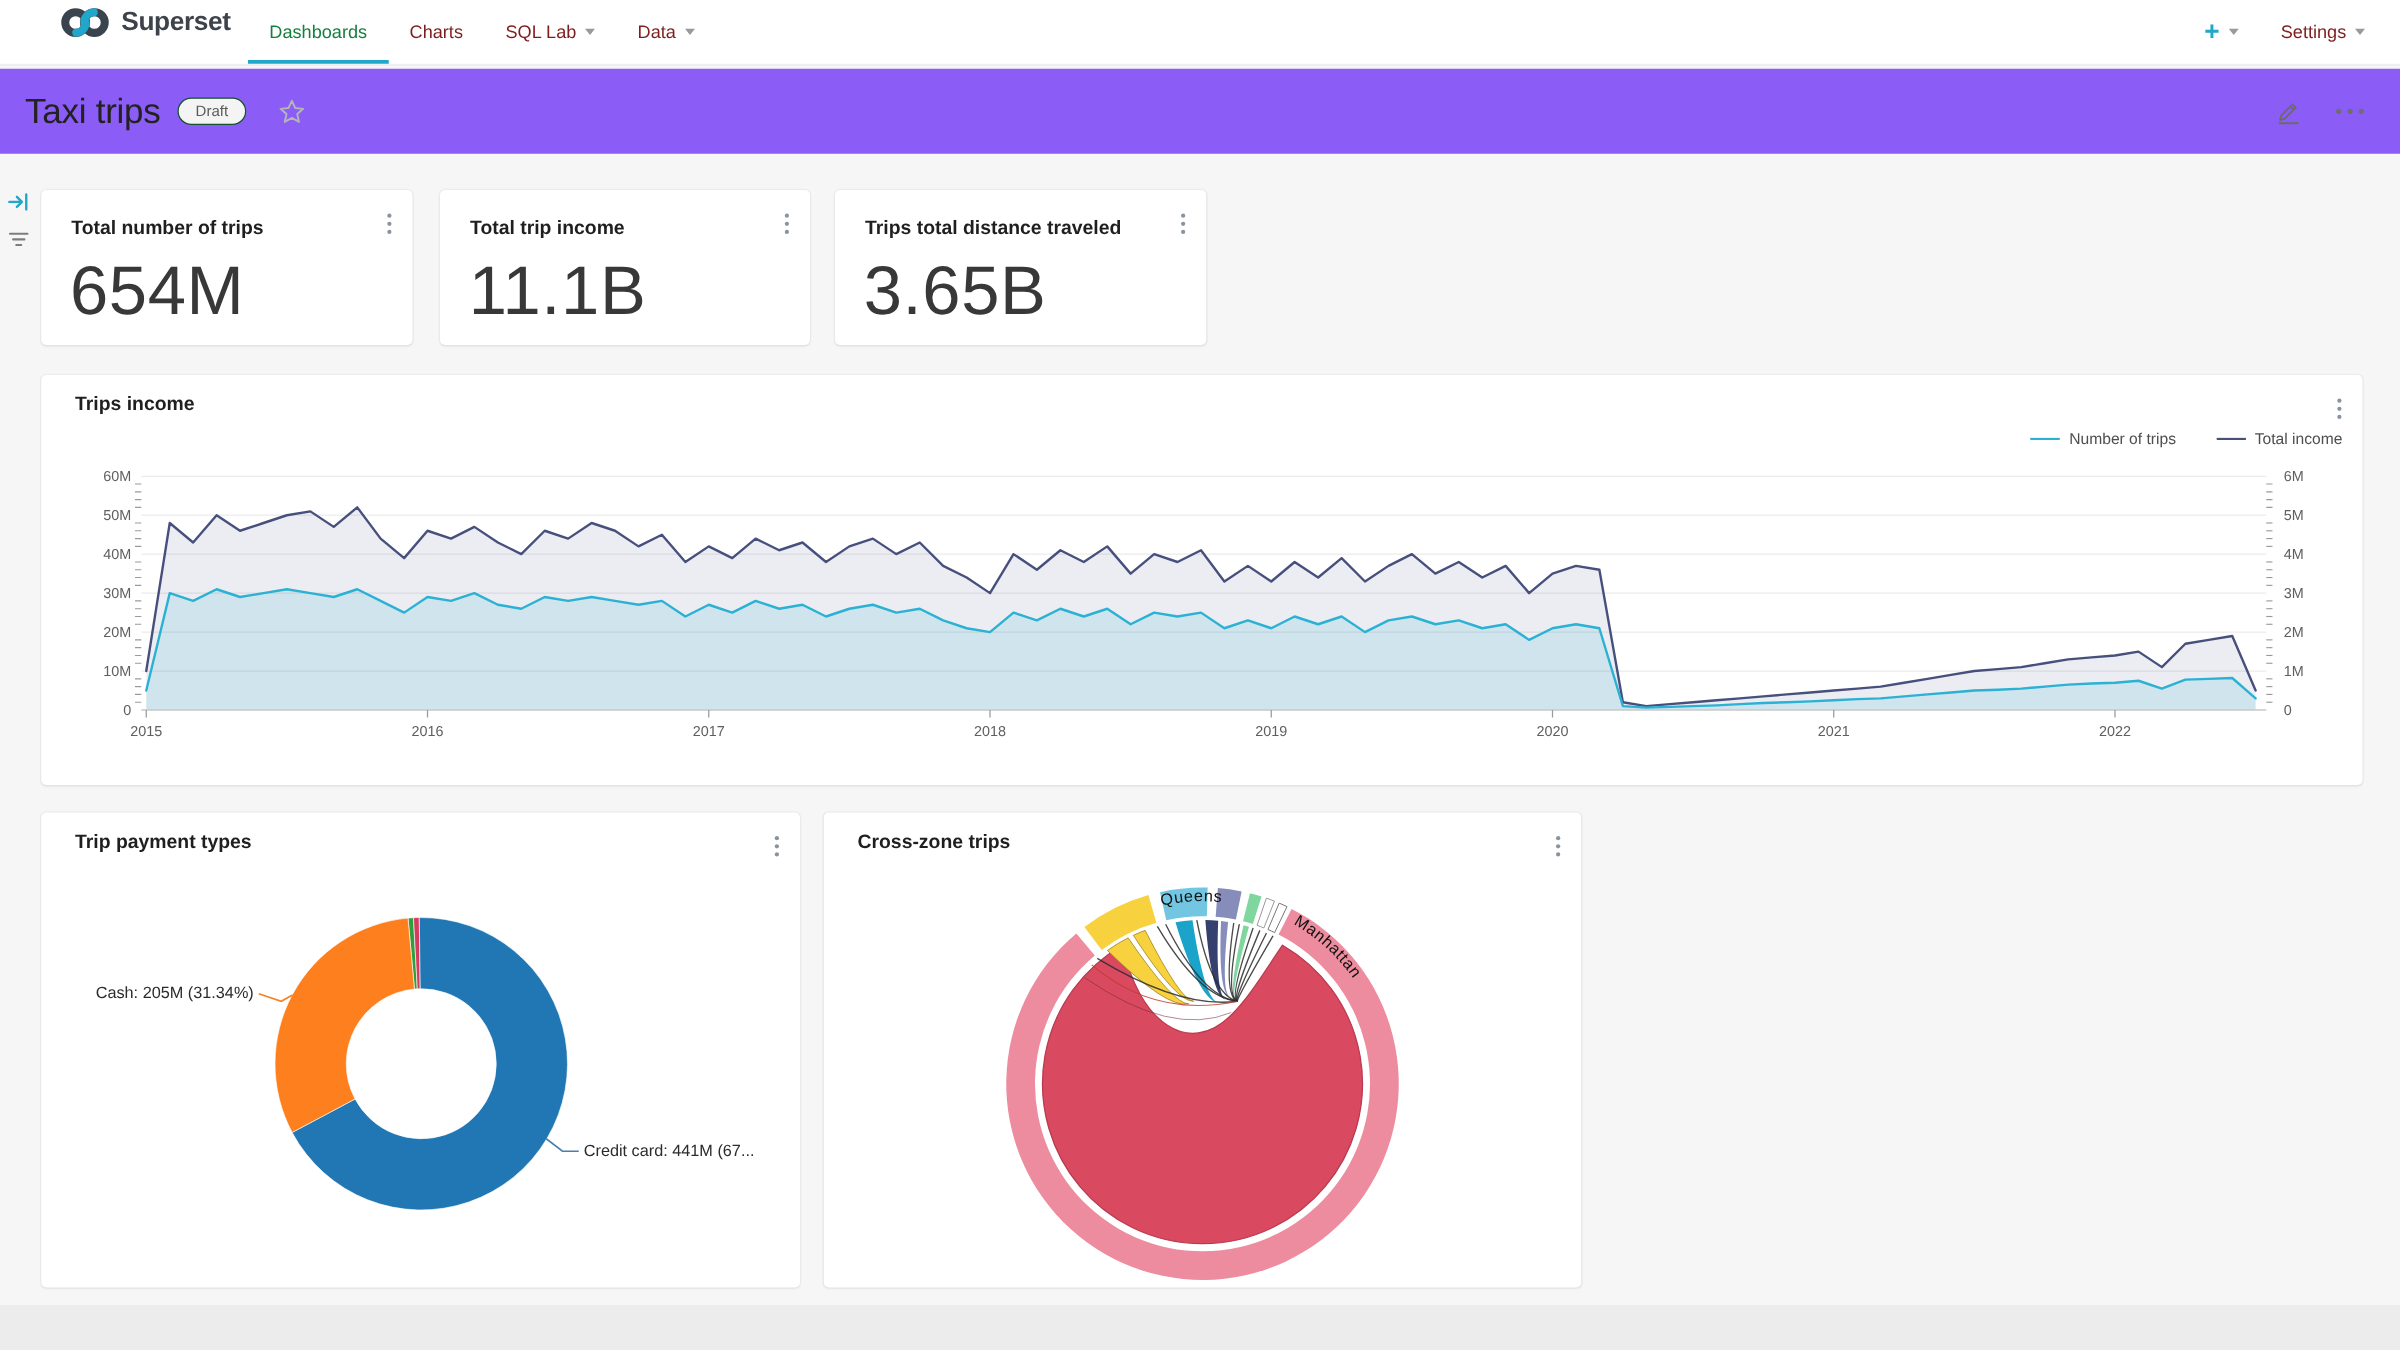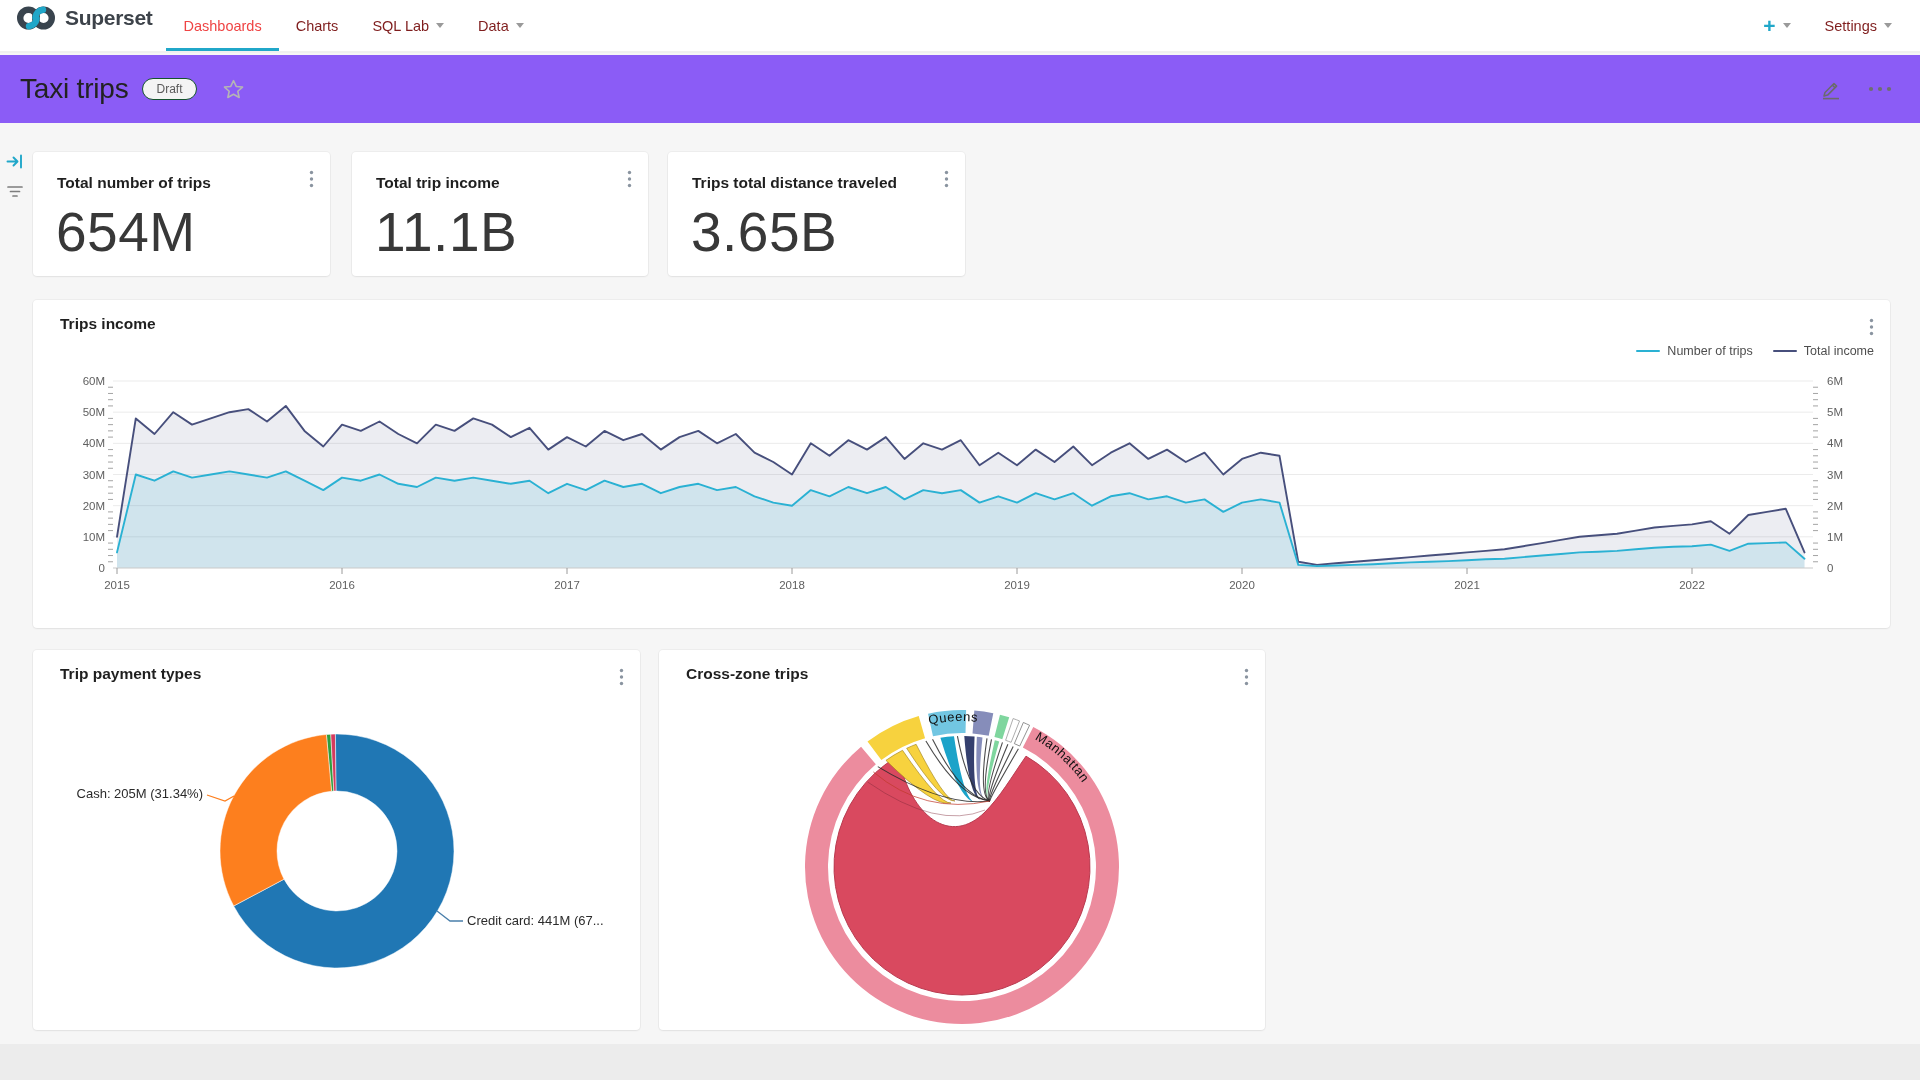--- a/index.html
+++ b/index.html
@@ -1,25 +1,25 @@
 <!DOCTYPE html>
 <html><head>
 <meta charset="utf-8">
 <style>
   html,body{margin:0;padding:0;background:#e9e9e9;}
   .screen{position:relative;width:1920px;height:1080px;background:#f6f6f6;overflow:hidden;
           font-family:"Liberation Sans",sans-serif;color:#444;}
   
   .navbar{position:absolute;left:0;top:0;width:100%;height:53px;background:#fff;
           border-bottom:2px solid #f0f0f0;display:flex;align-items:stretch;box-sizing:border-box;}
-  .brand{display:flex;align-items:center;gap:9px;padding:0 14px 16px 16px;cursor:pointer;}
+  .brand{display:flex;align-items:center;gap:9px;padding:0 14px 16px 16px;cursor:pointer;margin-left:32px;}
   .brand-name{font-size:21px;font-weight:bold;color:#3d434a;letter-spacing:-0.3px;}
   .nav-items{display:flex;align-items:stretch;}
   .nav-item{display:flex;align-items:center;padding:0 17px;font-size:14.5px;color:#7f1d1d;cursor:pointer;}
-  .nav-item.active{color:#ef4444;box-shadow:inset 0 -3px 0 #20a7c9;align-items:center;}
+  .nav-item.active{color:#15803d;box-shadow:inset 0 -3px 0 #20a7c9;align-items:center;}
   .caret{display:inline-block;width:0;height:0;border-left:4px solid transparent;
          border-right:4px solid transparent;border-top:5px solid #9a9a9a;margin-left:7px;}
   .nav-right{margin-left:auto;display:flex;align-items:center;gap:34px;padding-right:28px;}
   .plus-btn{display:flex;align-items:center;cursor:pointer;}
   .plus-glyph{color:#20a7c9;font-size:21px;font-weight:bold;line-height:1;}
   .settings-btn{display:flex;align-items:center;font-size:14.5px;color:#7f1d1d;cursor:pointer;}
   
   .dash-header{position:absolute;left:0;top:55px;width:100%;height:68px;background:#8b5cf6;
                display:flex;align-items:center;padding:0 28px 0 20px;box-sizing:border-box;}
   .dash-title{font-size:28px;color:#222;font-weight:500;letter-spacing:-0.2px;}
@@ -32,21 +32,21 @@
   .content{position:absolute;left:0;top:123px;width:100%;height:921px;}
   .rail{position:absolute;left:0;top:0;width:32px;height:100%;}
   .rail-btn{position:absolute;left:6px;cursor:pointer;}
   .card{position:absolute;background:#fff;border-radius:4px;
         box-shadow:0 0 0 1px rgba(0,0,0,0.035),0 1px 2px rgba(0,0,0,0.05);}
   .card-title{font-size:15.5px;font-weight:bold;color:#1f1f1f;}
   .kebab{position:absolute;right:12px;top:14px;cursor:pointer;padding:4px;}
   .kpi-card .card-title{position:absolute;left:24px;top:22px;}
   .kpi-value{position:absolute;left:23px;top:48px;font-size:55px;color:#383838;letter-spacing:0.5px;}
   .chart-card .card-title{position:absolute;left:27px;top:15px;}
-  .legend{position:absolute;right:16px;top:44px;display:flex;gap:20px;align-items:center;}
+  .legend{position:absolute;right:16px;top:44px;display:flex;gap:32px;align-items:center;}
   .legend-item{display:flex;align-items:center;gap:7px;font-size:12.5px;color:#4e4e4e;cursor:pointer;}
   .legend-swatch{width:24px;height:0;border-top:2.5px solid #000;border-radius:2px;}
   .axis-label{font-size:11.5px;fill:#5f5f5f;}
   .callout-label{font-size:13px;fill:#2b2b2b;}
   .zone-label{font-size:13px;fill:#111;letter-spacing:0.5px;}
   .footer-strip{position:absolute;left:0;top:1044px;width:100%;height:36px;background:#ececec;}
 </style>
 </head>
 <body>
 

